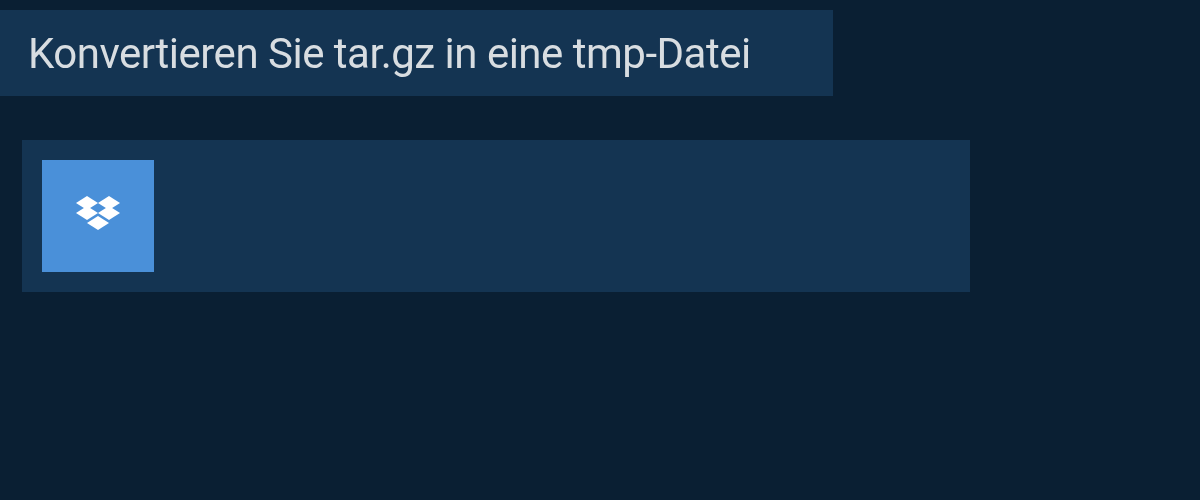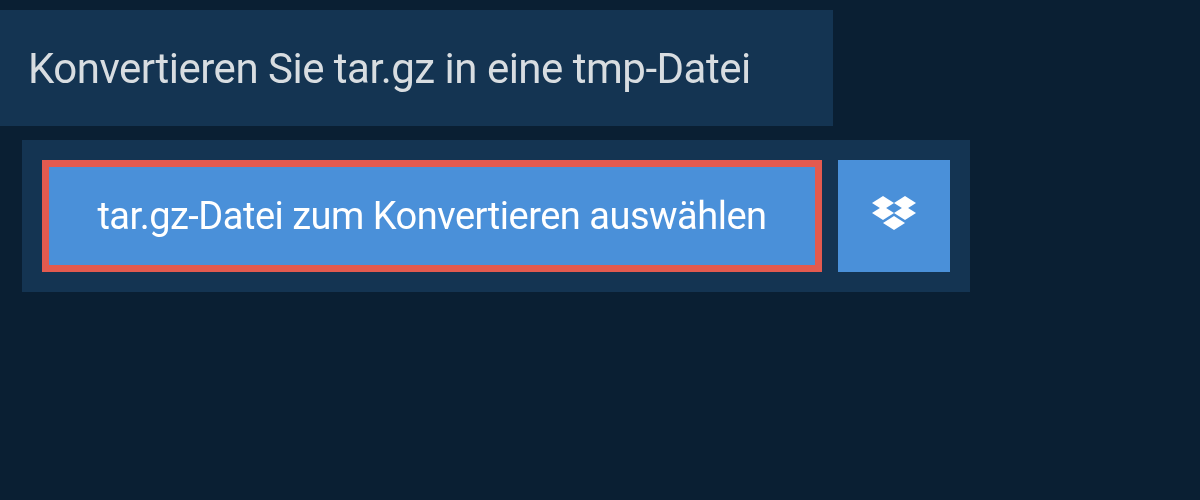--- a/index.html
+++ b/index.html
@@ -12,21 +12,21 @@
       height: 500px;
       background-color: #0a1f33;
       font-family: -apple-system, BlinkMacSystemFont, "Segoe UI", Roboto, Helvetica, Arial, sans-serif;
       position: relative;
     }
     .header-bar {
       position: absolute;
       left: 0;
       top: 10px;
       width: 833px;
-      height: 116px;
+      height: 86px;
       background-color: #143452;
       display: flex;
       align-items: center;
       padding-left: 28px;
     }
     .page-title {
       color: #d8dde1;
       font-size: 42px;
       font-weight: 400;
       letter-spacing: -0.5px;
@@ -74,23 +74,20 @@
     }
   </style>
 </head>
 <body>
 
 <div class="header-bar">
   <h1 class="page-title">Konvertieren Sie tar.gz in eine tmp-Datei</h1>
 </div>
 
 <div class="action-panel">
-  <div class="select-file-button">
-    <span class="select-file-label">tar.gz-Datei zum Konvertieren auswählen</span>
-  </div>
   <div class="dropbox-button">
     <svg class="dropbox-icon" viewBox="0 0 44 40" fill="#ffffff">
       <path d="M11 0 L22 7 L11 14 L0 7 Z"></path>
       <path d="M22 7 L33 0 L44 7 L33 14 Z"></path>
       <path d="M0 17 L11 10 L22 17 L11 24 Z"></path>
       <path d="M22 17 L33 10 L44 17 L33 24 Z"></path>
       <path d="M11 27 L22 20 L33 27 L22 34 Z"></path>
     </svg>
   </div>
 </div>

